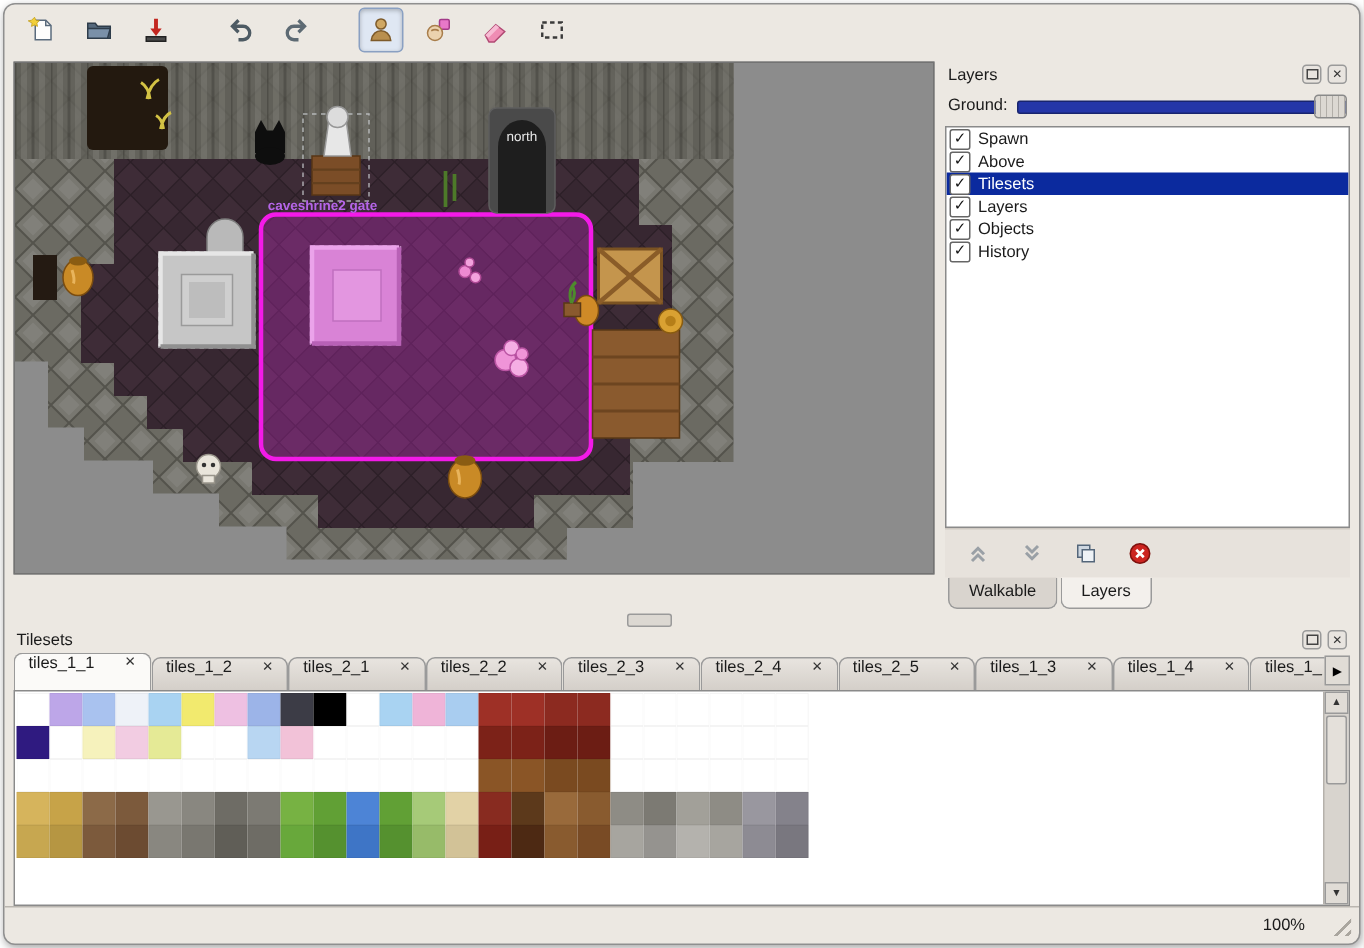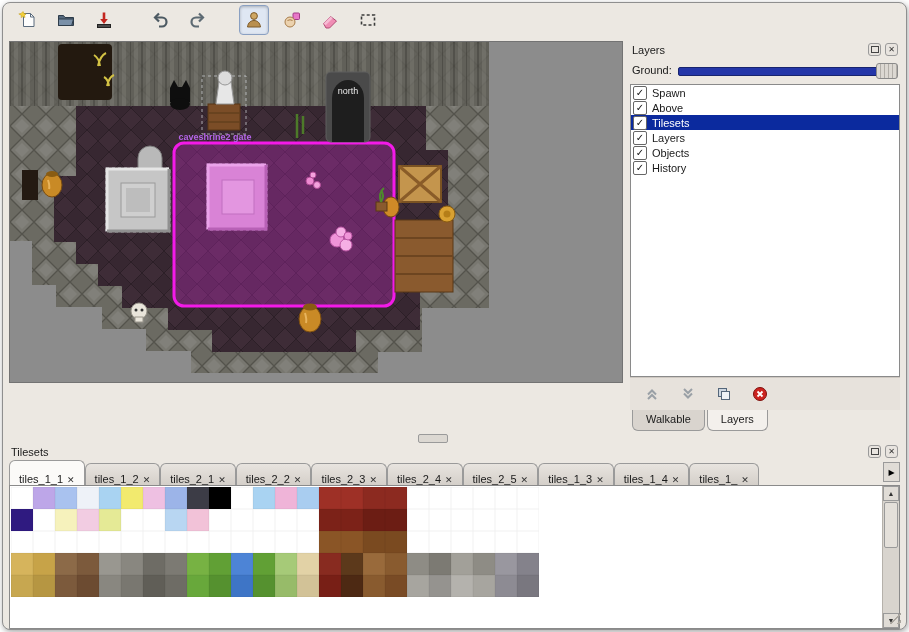--- a/index.html
+++ b/index.html
@@ -37,21 +37,21 @@
   .action-btn{width:20px;height:20px;border:none;background:transparent;display:flex;align-items:center;justify-content:center;padding:0}
   .panel-tabs{display:flex;height:21px;padding-left:2px;gap:2px}
   .ptab{padding:3px 13px;border:1px solid #9a9a9a;border-top:none;border-radius:0 0 6px 6px;background:#d9d4ce;cursor:default}
   .ptab.active{background:#f3f0ec}
   
   .splitter{height:12px;position:relative}
   .splitter-grip{position:absolute;left:46%;top:3px;width:28px;height:7px;background:#dcd8d2;border:1px solid #9a9a9a;border-radius:2px}
   
   .tilesets{height:186px;margin:0 6px;display:flex;flex-direction:column}
   .ts-tabs{display:flex;height:25px;align-items:flex-end;position:relative;padding-right:18px;overflow:hidden}
-  .ts-tab{display:flex;align-items:flex-end;gap:4px;height:21px;padding:0 9px;border:1px solid #9a9a9a;border-bottom:none;border-radius:6px 6px 0 0;background:linear-gradient(#e8e4df,#d4cfc9);white-space:nowrap;flex:none}
+  .ts-tab{display:flex;align-items:flex-start;gap:20px;height:21px;padding:0 9px;border:1px solid #9a9a9a;border-bottom:none;border-radius:6px 6px 0 0;background:linear-gradient(#e8e4df,#d4cfc9);white-space:nowrap;flex:none}
   .ts-tab.active{background:#fbfaf8;height:24px}
   .ts-close{font-size:9px;color:#333}
   .ts-arrow{position:absolute;right:0;bottom:3px;width:17px;height:20px;border:1px solid #9a9a9a;background:#e0dcd6;display:flex;align-items:center;justify-content:center;font-size:8px;padding:0}
   .ts-body{flex:1;display:flex;border:1px solid #8a8a8a;background:#fff;min-height:0}
   .palette{flex:1;overflow:hidden;padding:1px}
   .palette-row{display:flex;height:22px}
   .tile{width:22px;height:22px;flex:none;box-shadow:inset 0 0 0 .5px rgba(0,0,0,.06)}
   .vscroll{width:16px;border-left:1px solid #b5b1ab;background:#d8d4ce;display:flex;flex-direction:column}
   .vs-btn{height:15px;border:1px solid #9a9a9a;background:#e0dcd6;font-size:7px;display:flex;align-items:center;justify-content:center;color:#333;padding:0}
   .vs-track{flex:1;position:relative}
@@ -537,14 +537,17 @@
         <div class="vs-track">
           <div class="vs-thumb"></div>
         </div>
         <button class="vs-btn">
             <span>▼</span>
           </button>
       </div>
     </div>
   </div>
 
+  <div class="statusbar">
+    <span>100%</span>
+  </div>
   <div class="grip"></div>
 </div>
 
 </body></html>

